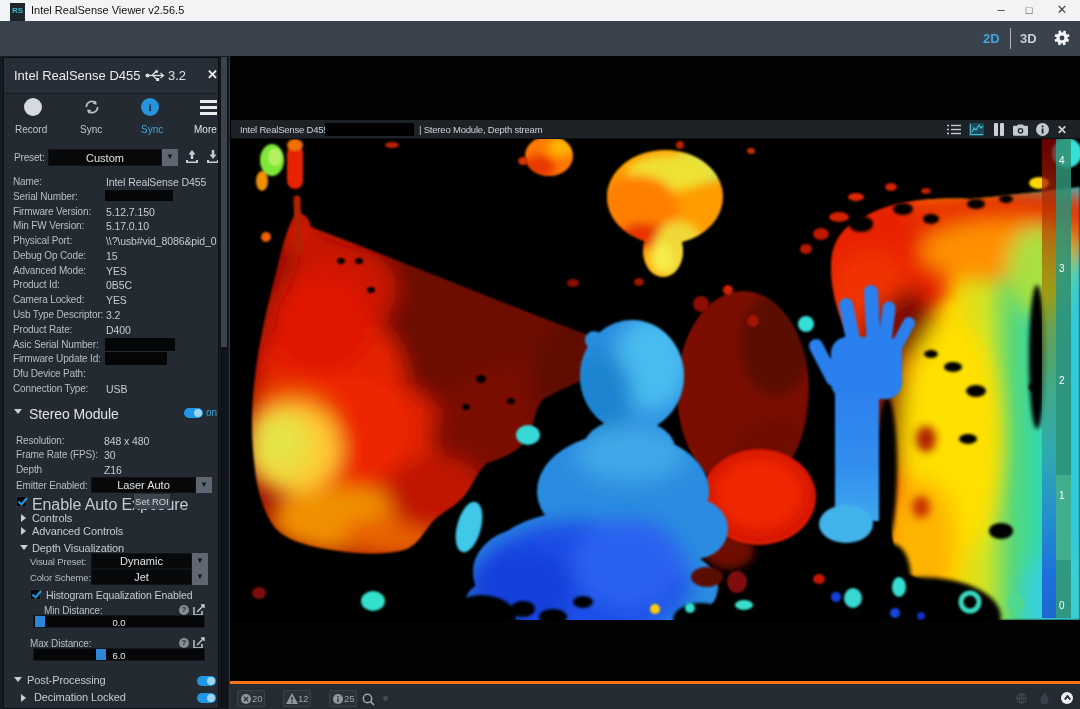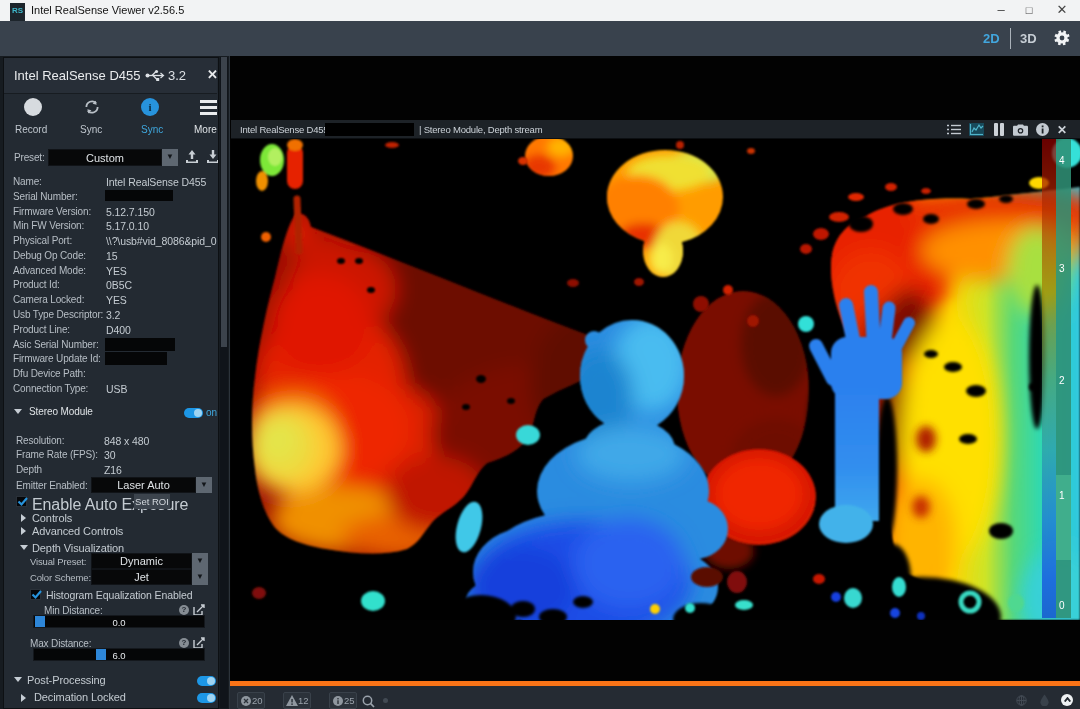--- a/index.html
+++ b/index.html
@@ -43,21 +43,21 @@
 #pscroll { position:absolute; left:220px; top:1px; width:8px; height:651px; background:#10141a; }
 #pthumb { position:absolute; left:1px; top:0px; width:6px; height:290px; background:#3c434c; }
 
 #vp { left:230px; top:56px; width:850px; height:653px; background:#020202; }
 #vsep { left:229px; top:56px; width:1px; height:653px; background:#2c333b; }
 #shead { position:absolute; left:1px; top:64px; width:849px; height:19px; background:#1d2227; border-bottom:1px solid #0c0f12; }
 #shead .t { position:absolute; top:4px; font-size:9.5px; color:#ccd2d8; white-space:nowrap; letter-spacing:-0.2px; }
 #sbox { position:absolute; left:94px; top:3px; width:89px; height:13px; background:#000; }
 #stream { position:absolute; left:1px; top:83px; width:849px; height:481px; }
 
-#bbar { position:absolute; left:0px; top:625px; width:850px; height:28px; background:#252b33; border-top:5px solid #f97316; }
+#bbar { position:absolute; left:0px; top:625px; width:850px; height:28px; background:#252b33; border-top:3px solid #f97316; }
 .bbtn { position:absolute; top:6px; height:17px; background:#2b323a; border:1px solid #39414a; border-radius:2px; color:#9aa2ab; font-size:9.5px; }
 .bbtn span { position:relative; top:2px; }
 </style>
 </head>
 <body>
 <div id="app">
 
   <div id="titlebar" class="abs">
     <div id="rsicon" class="abs">RS</div>
     <div id="title" class="abs">Intel RealSense Viewer v2.56.5</div>
@@ -140,32 +140,32 @@
       <div class="row-lbl" style="left:9px;top:192px;">Debug Op Code:</div>
         <div class="row-val" style="left:102px;top:192px;">15</div>
       <div class="row-lbl" style="left:9px;top:207px;">Advanced Mode:</div>
         <div class="row-val" style="left:102px;top:207px;">YES</div>
       <div class="row-lbl" style="left:9px;top:221px;">Product Id:</div>
         <div class="row-val" style="left:102px;top:221px;">0B5C</div>
       <div class="row-lbl" style="left:9px;top:236px;">Camera Locked:</div>
         <div class="row-val" style="left:102px;top:236px;">YES</div>
       <div class="row-lbl" style="left:9px;top:251px;">Usb Type Descriptor:</div>
         <div class="row-val" style="left:102px;top:251px;">3.2</div>
-      <div class="row-lbl" style="left:9px;top:266px;">Product Line:</div>
+      <div class="row-lbl" style="left:9px;top:266px;">Product Rate:</div>
         <div class="row-val" style="left:102px;top:266px;">D400</div>
       <div class="row-lbl" style="left:9px;top:281px;">Asic Serial Number:</div>
         <div class="blackbox" style="left:101px;top:280px;width:70px;height:13px;"></div>
       <div class="row-lbl" style="left:9px;top:295px;">Firmware Update Id:</div>
         <div class="blackbox" style="left:101px;top:294px;width:62px;height:13px;"></div>
       <div class="row-lbl" style="left:9px;top:310px;">Dfu Device Path:</div>
       <div class="row-lbl" style="left:9px;top:325px;text-align:center;">Connection Type:</div>
         <div class="row-val" style="left:102px;top:325px;">USB</div>
 
       <div class="tri-d" style="left:10px;top:351px;"></div>
-      <div class="row-val" style="left:25px;top:348px;font-size:10px;color:#dfe3e6;">Stereo Module</div>
+      <div class="row-val" style="left:25px;top:348px;font-size:14px;color:#dfe3e6;">Stereo Module</div>
       <div class="toggle" style="left:180px;top:350px;">
           <i></i>
         </div>
       <div class="row-val" style="left:202px;top:349px;font-size:10px;color:#3fa7dd;">on</div>
       <div class="row-lbl" style="left:12px;top:377px;">Resolution:</div>
         <div class="row-val" style="left:100px;top:377px;">848 x 480</div>
       <div class="row-lbl" style="left:12px;top:391px;">Frame Rate (FPS):</div>
         <div class="row-val" style="left:100px;top:391px;">30</div>
       <div class="row-lbl" style="left:12px;top:406px;">Depth</div>
         <div class="row-val" style="left:100px;top:406px;">Z16</div>

